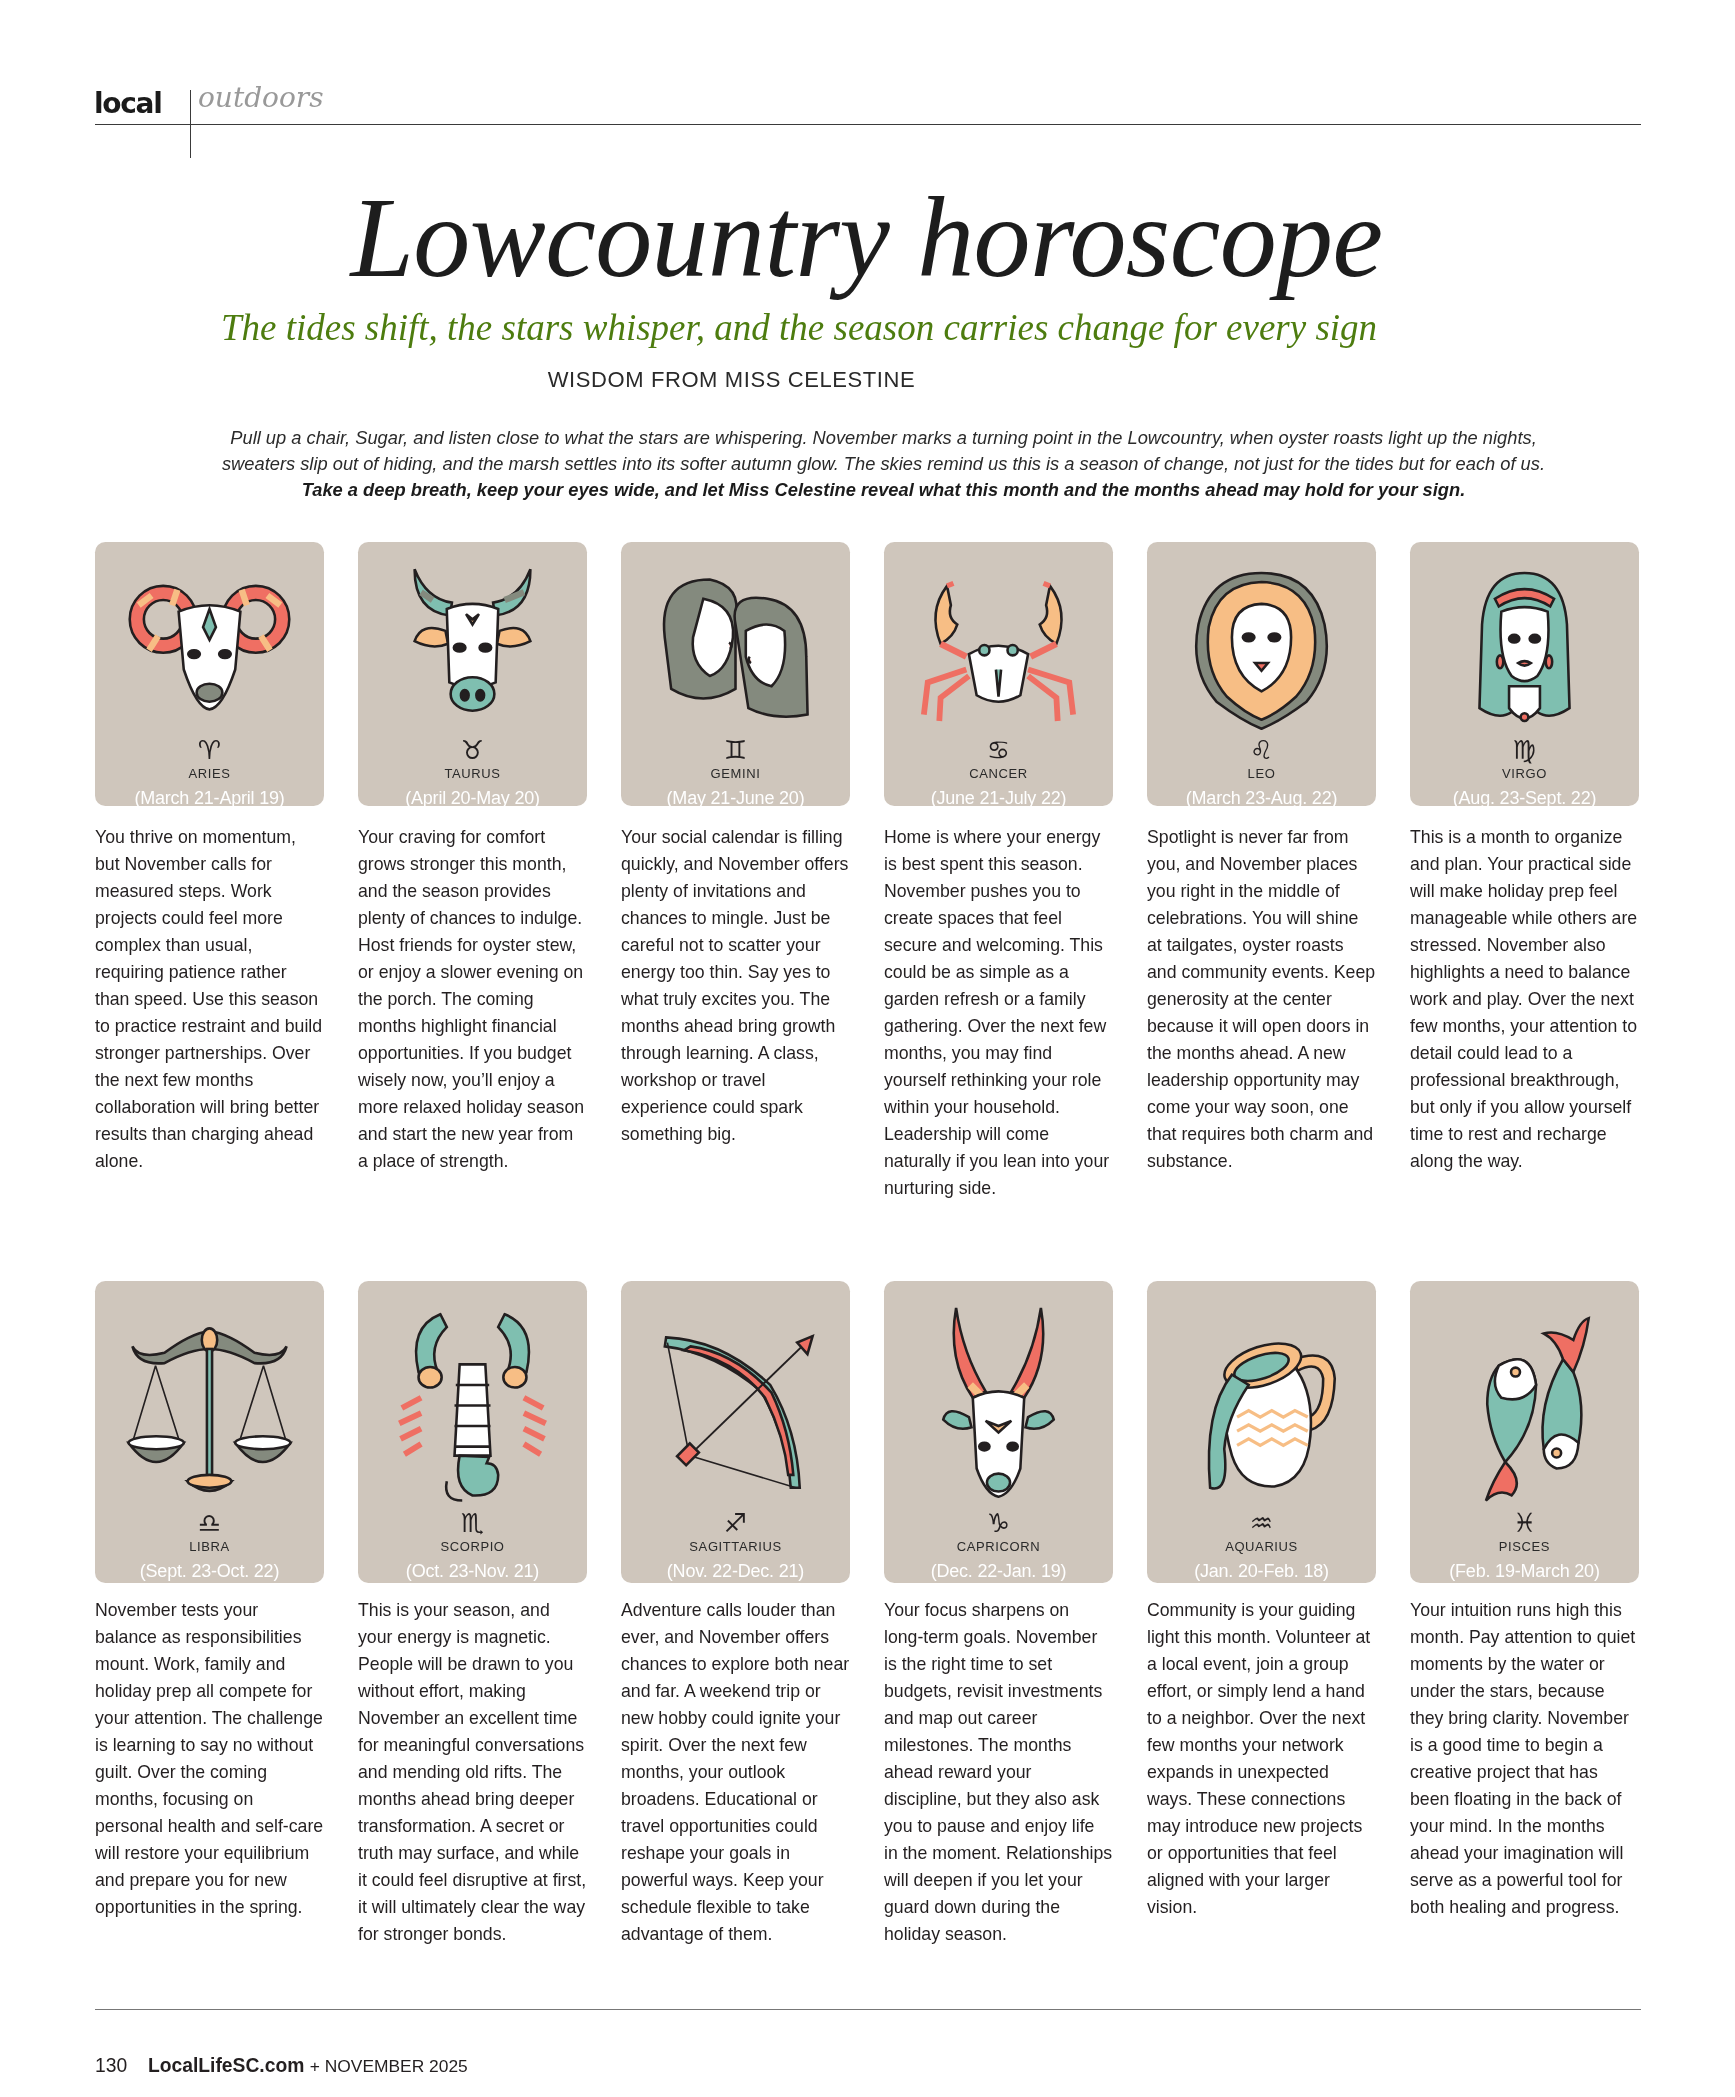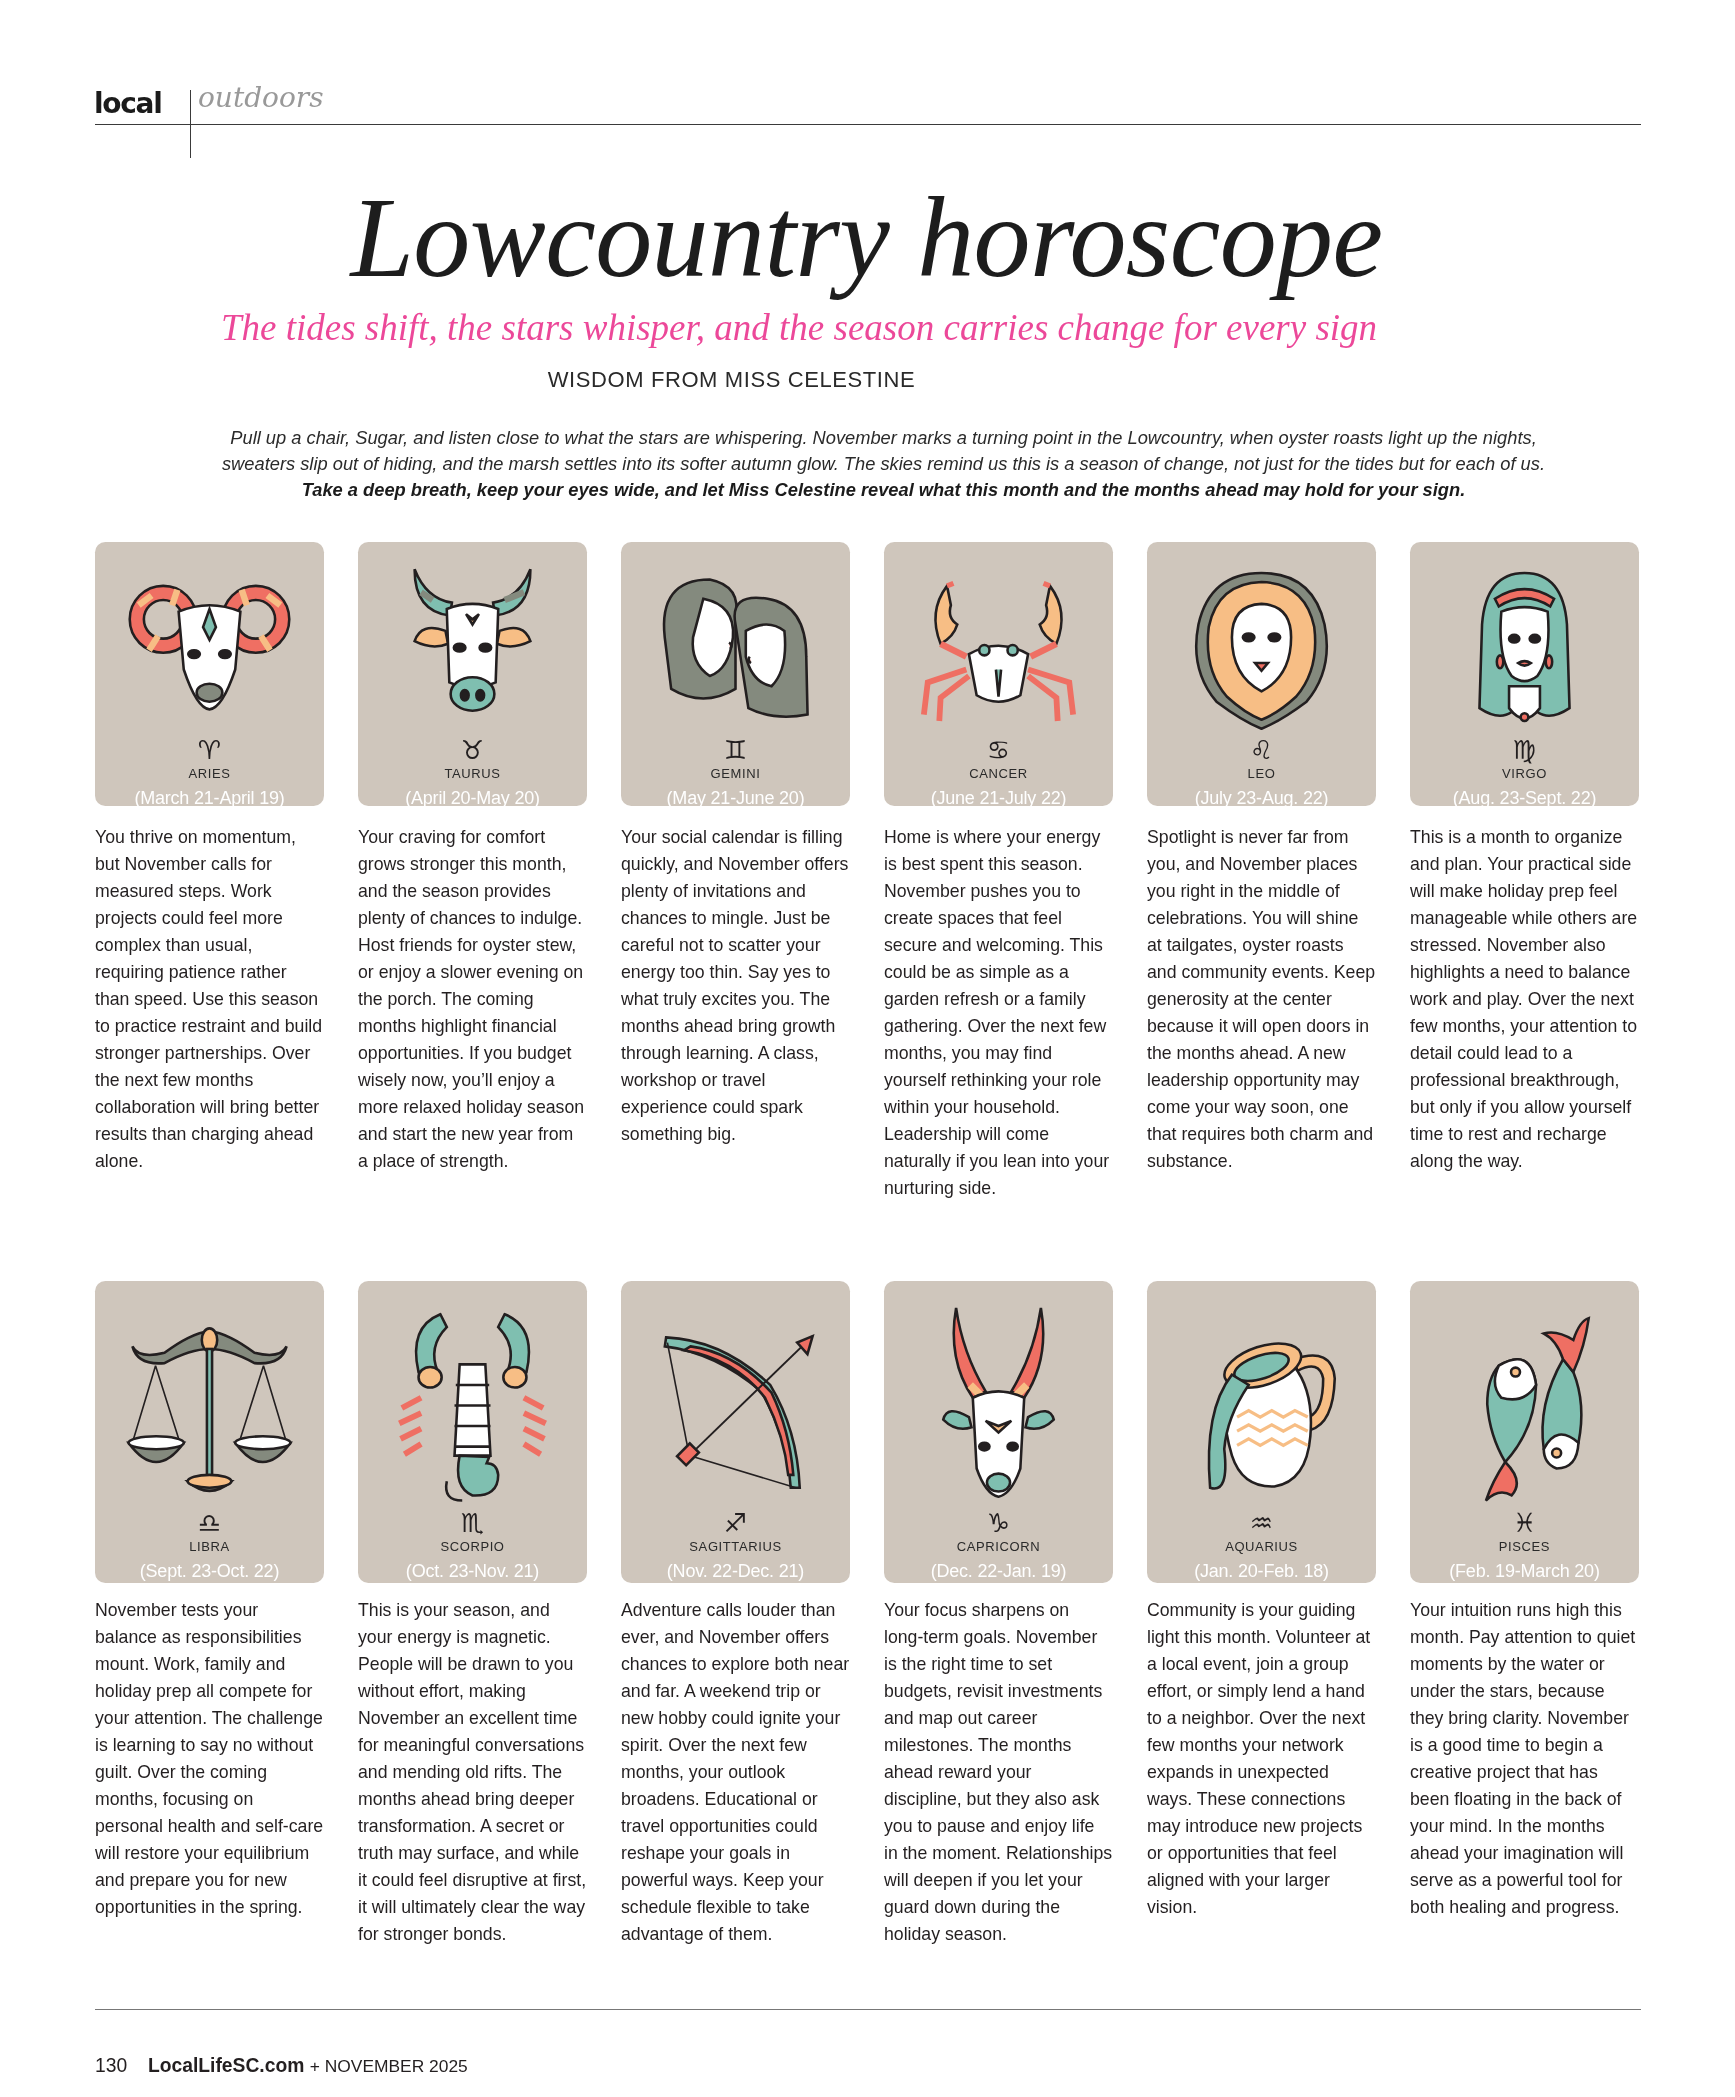--- a/index.html
+++ b/index.html
@@ -4,21 +4,21 @@
   <style>
     html, body { margin: 0; padding: 0; background: #ffffff; }
     body { width: 1735px; height: 2097px; position: relative; overflow: hidden; color: #231f20; font-family: "Liberation Sans", sans-serif; }
 
     .top-rule { position: absolute; left: 95px; top: 124px; width: 1546px; height: 1.3px; background: #3a3a3a; }
     .top-vrule { position: absolute; left: 190px; top: 90px; width: 1.3px; height: 68px; background: #3a3a3a; }
     .section-brand { position: absolute; left: 94px; top: 90px; font-family: "DejaVu Sans", sans-serif; font-weight: bold; font-size: 28px; letter-spacing: -1.3px; color: #1b1b1b; line-height: 1; }
     .section-name { position: absolute; left: 198px; top: 84px; font-family: "DejaVu Serif", serif; font-style: italic; font-size: 28px; color: #999999; line-height: 1; }
 
     .title { position: absolute; left: 0; width: 1733px; top: 181px; text-align: center; font-family: "Liberation Serif", serif; font-style: italic; font-size: 114px; line-height: 1; color: #1d1d1d; letter-spacing: -0.6px; }
-    .subtitle { position: absolute; left: 0; width: 1598px; top: 309px; text-align: center; font-family: "Liberation Serif", serif; font-style: italic; font-size: 37px; color: #ec4899; line-height: 1; }
+    .subtitle { position: absolute; left: 0; width: 1598px; top: 309px; text-align: center; font-family: "Liberation Serif", serif; font-style: italic; font-size: 37px; color: #4d7c0f; line-height: 1; }
     .byline { position: absolute; left: 0; width: 1463px; top: 369px; text-align: center; font-family: "Liberation Sans", sans-serif; font-size: 22px; letter-spacing: 0.6px; color: #2a2a2a; line-height: 1; }
     .intro { position: absolute; left: 193px; width: 1349px; top: 409px; text-align: center; font-family: "Liberation Sans", sans-serif; font-style: italic; font-size: 18.3px; line-height: 26px; color: #2a2a2a; }
     .intro b { font-weight: bold; color: #1b1b1b; }
 
     .grid-row { position: absolute; left: 95px; display: flex; gap: 34px; }
     .row1 { top: 542px; }
     .row2 { top: 1281px; }
     .sign { width: 229px; display: flex; flex-direction: column; align-items: center; }
     .card { width: 229px; border-radius: 10.3px; background: #cfc6bc; position: relative; display: flex; flex-direction: column; align-items: center; }
     .row1 .card { height: 264px; }
@@ -162,21 +162,21 @@
             <path d="M150 34 Q218 36 232 104 Q240 170 204 212 Q176 238 150 248 Q124 238 96 212 Q60 170 68 104 Q82 36 150 34 Z" fill="#f7be85"></path>
             <path d="M150 68 Q196 70 196 120 Q196 180 150 204 Q104 180 104 120 Q104 70 150 68 Z" fill="#ffffff"></path>
             <ellipse cx="130" cy="120" rx="9" ry="6" fill="#231f20"></ellipse>
             <ellipse cx="170" cy="120" rx="9" ry="6" fill="#231f20"></ellipse>
             <path d="M140 160 L160 160 L150 172 Z" fill="#ef6f63"></path>
           </g>
         </svg>
       </div>
       <div class="glyph">♌︎</div>
       <div class="sign-name">LEO</div>
-      <div class="sign-dates">(July 23-Aug. 22)</div>
+      <div class="sign-dates">(March 23-Aug. 22)</div>
     </div>
     <p class="desc">Spotlight is never far from you, and November places you right in the middle of celebrations. You will shine at tailgates, oyster roasts and community events. Keep generosity at the center because it will open doors in the months ahead. A new leadership opportunity may come your way soon, one that requires both charm and substance.</p>
   </div>
 
   <div class="sign">
     <div class="card">
       <div class="illus">
         <svg viewBox="0 0 300 270">
           <g stroke="#231f20" stroke-width="4">
             <path d="M150 20 Q90 20 84 100 L80 230 Q110 250 130 236 L170 236 Q190 250 220 230 L216 100 Q210 20 150 20 Z" fill="#7fbfb0"></path>

